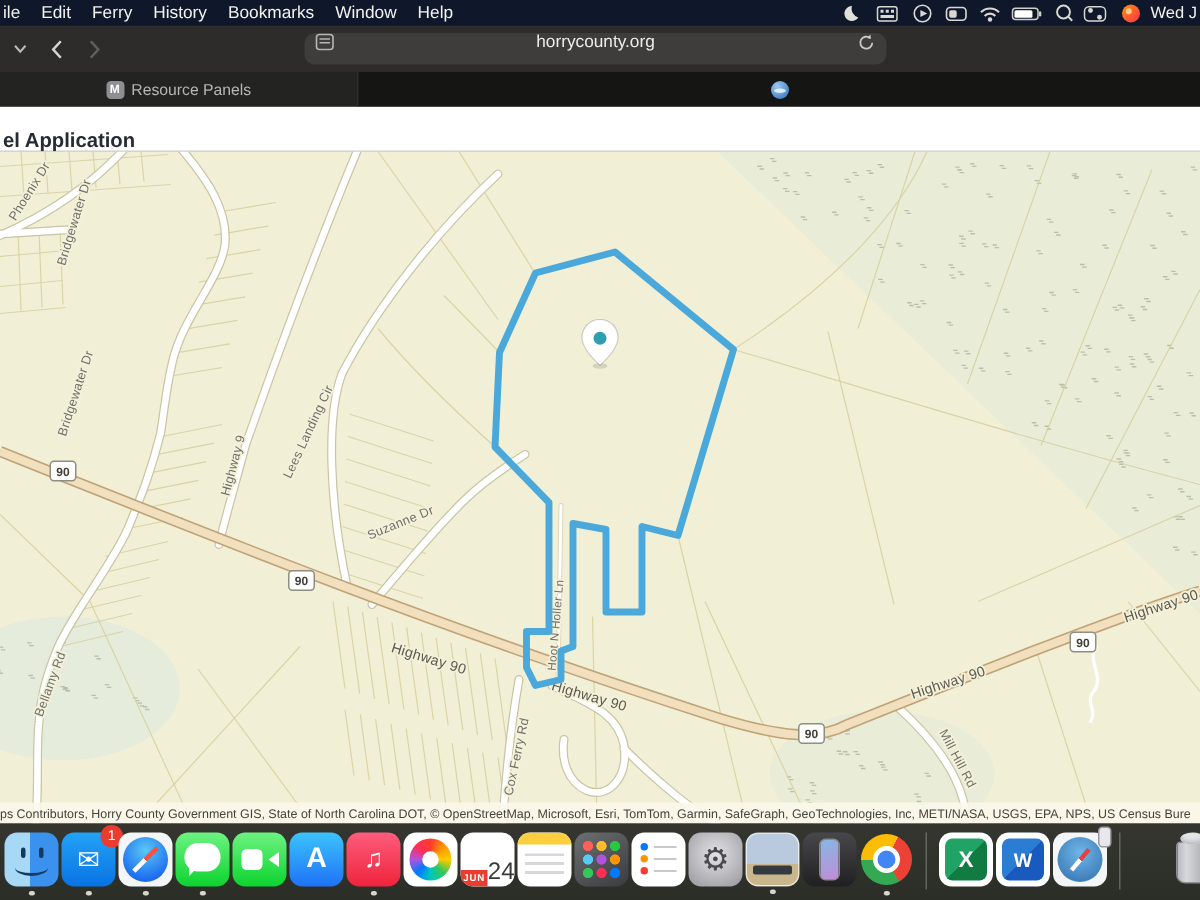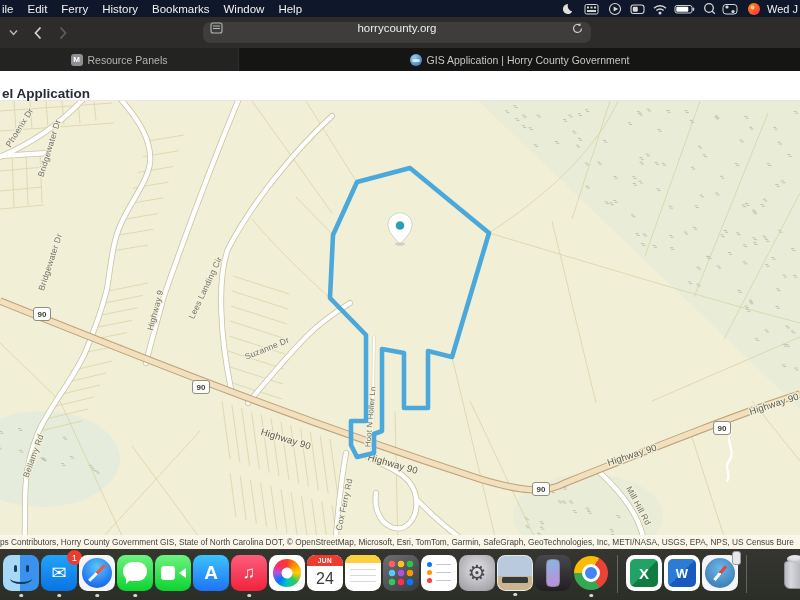--- a/index.html
+++ b/index.html
@@ -84,21 +84,21 @@
         border-top:5px solid transparent;border-bottom:5px solid transparent}
   .i-appstore{background:linear-gradient(#3cc3fd,#1f72f6)}
   .i-appstore .glyph{font-size:19px;font-weight:600}
   .i-music{background:linear-gradient(#fd5d7c,#f0233c)}
   .i-music .glyph{font-size:17px}
   .i-photos{background:#fff}
   .i-photos::before{content:"";position:absolute;inset:4px;border-radius:50%;
         background:conic-gradient(#ff3b30,#ff9500,#ffcc00,#34c759,#00c7be,#007aff,#af52de,#ff2d55,#ff3b30)}
   .i-photos::after{content:"";position:absolute;left:50%;top:50%;transform:translate(-50%,-50%);
         width:11px;height:11px;border-radius:50%;background:#fff}
-  .i-calendar{background:#fff;overflow:hidden;display:flex;flex-direction:column;align-items:flex-end}
+  .i-calendar{background:#fff;overflow:hidden;display:flex;flex-direction:row;align-items:flex-end}
   .cal-month{width:100%;text-align:center;background:#ec3b2f;color:#fff;font-size:6.5px;font-weight:bold;
         letter-spacing:.5px;padding:2px 0}
   .cal-day{flex:1;display:flex;align-items:center;justify-content:center;font-size:16px;color:#3a3a3c;width:100%}
   .i-notes{background:#fff;overflow:hidden}
   .i-notes::before{content:"";position:absolute;top:0;left:0;right:0;height:8px;background:#fdcf3e}
   .i-notes::after{content:"";position:absolute;left:5px;right:5px;top:14px;height:16px;
         background:repeating-linear-gradient(#d8d8dc 0 1.5px,transparent 1.5px 6px)}
   .i-launchpad{background:linear-gradient(145deg,#6e6f73,#3a3b3f)}
   .i-launchpad::before{content:"";position:absolute;inset:5px;background-image:
         radial-gradient(circle 3.2px at 4px 4px,#ff5f57 3.2px,transparent 3.6px),
@@ -241,21 +241,20 @@
   </div>
 </div>
 
 <div class="tabbar">
   <div class="tab tab1">
     <span class="fav-m">M</span>
     <span>Resource Panels</span>
   </div>
   <div class="tab tab3">
     <span class="fav-globe"></span>
-    <span>GIS Application | Horry County Government</span>
   </div>
 </div>
 
 <div class="pagehead">
   <h1>el Application</h1>
 </div>
 
 <div class="mapwrap">
   <svg id="mapsvg" width="800" height="448" viewBox="0 0 800 448">
     <rect x="0" y="0" width="800" height="448" fill="#f2efd7"></rect>

